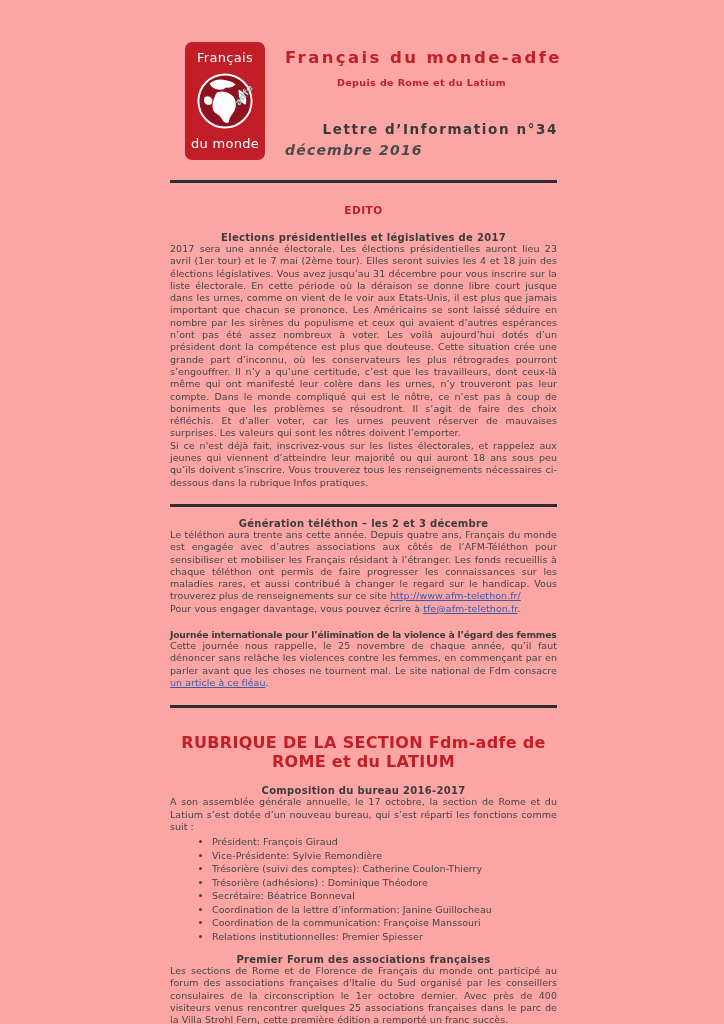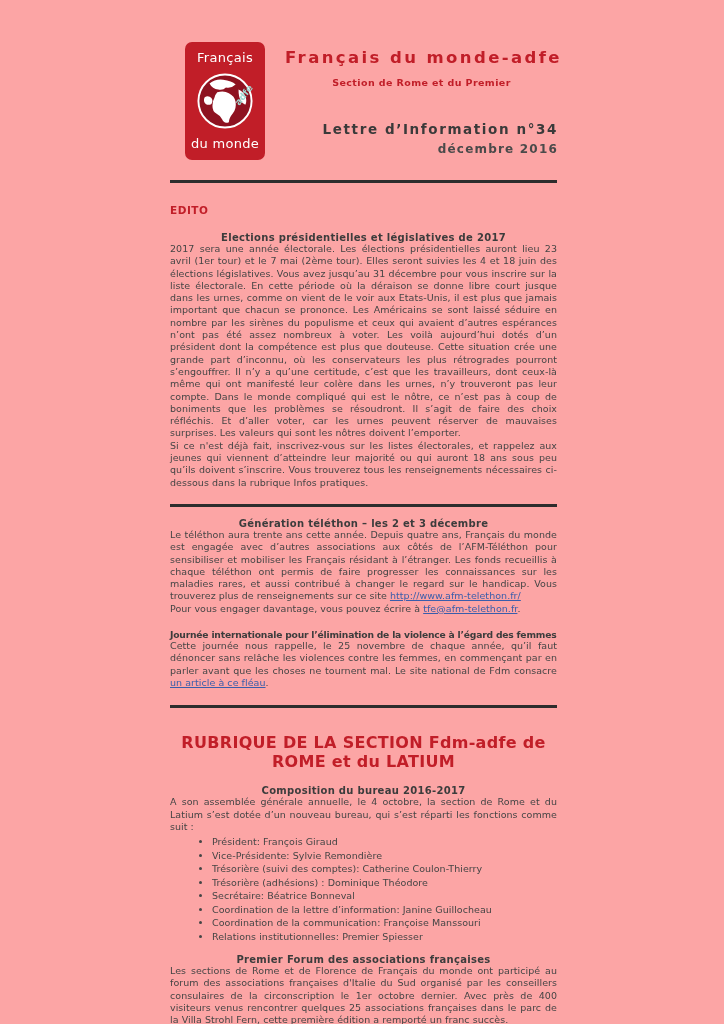--- a/index.html
+++ b/index.html
@@ -29,22 +29,22 @@
   }
   .section-subtitle {
     margin-top:10px; font-size:9.5px; font-weight:bold; color:#c11e28;
     letter-spacing:0.4px; text-align:center;
   }
   .newsletter-title {
     margin-top:33px; font-size:13.5px; font-weight:bold; color:#3a3a3a;
     letter-spacing:1.6px; text-align:right; white-space:nowrap;
   }
   .newsletter-date {
-    margin-top:5px; font-size:12px; font-weight:bold; color:#4a4a4a;
-    letter-spacing:1.2px; text-align:right;
+    margin-top:5px; font-size:14px; font-weight:bold; color:#4a4a4a;
+    letter-spacing:1.2px; text-align:left;font-style:italic;
   }
 
   
   .content { position:absolute; left:170px; top:180px; width:387px; }
   .divider { border:none; border-top:3px solid #2d2d2d; margin:0; }
 
   .h-red-left  { font-size:10.5px; font-weight:bold; color:#c11e28; letter-spacing:0.5px; }
   .h-red-center{ font-size:16px; font-weight:bold; color:#c11e28; letter-spacing:0.3px; text-align:center; }
   .h-dark-center { font-size:10px; font-weight:bold; color:#3c3c3c; letter-spacing:0.3px; text-align:center; }
   .h-dark-left   { font-size:9.2px; font-weight:bold; color:#3c3c3c; letter-spacing:-0.2px; white-space:nowrap; }
@@ -52,21 +52,21 @@
   p.body {
     margin:0; font-size:9.5px; line-height:12.3px; color:#454545;
     text-align:justify; letter-spacing:0.05px;
   }
   a.doc-link { color:#3a5dab; text-decoration:underline; }
 
   ul.bureau { margin:2px 0 0 42px; padding:0; list-style:disc; color:#454545; }
   ul.bureau li { font-size:9.5px; line-height:13.5px; letter-spacing:0.05px; }
 
   
-  .sp-edito-head   { margin-top:21px; }
+  .sp-edito-head   { margin-top:21px;text-align:center; }
   .sp-edito-sub    { margin-top:16px; }
   .sp-edito-p1     { margin-top:17px; }
   .sp-edito-p2     { margin-top:12px; }
   .sp-div2         { margin-top:15px; }
   .sp-rub1-head    { margin-top:17px; }
   .sp-telethon-sub { margin-top:11px; }
   .sp-telethon-p   { margin-top:12px; }
   .sp-femmes-sub   { margin-top:14px; }
   .sp-femmes-p     { margin-top:8px; }
   .sp-div3         { margin-top:16px; }
@@ -91,21 +91,21 @@
         <path d="M22 21 q7 -2 12 1 q6 3 7 9 q1 7 -3 12 q-4 5 -4 9 q-5 2 -7 -3 q-2 -4 -6 -6 q-4 -2 -4 -8 q0 -5 2 -8 q1 -4 3 -6 z" fill="#ffffff"></path>
         <path d="M9 26 q4 -2 7 1 q2 3 0 6 q-3 2 -6 0 q-3 -3 -1 -7 z" fill="#ffffff"></path>
         <path d="M44 18 q5 2 7 7 q2 5 0 9 q-3 -1 -5 -5 q-2 -4 -2 -11 z" fill="#ffffff"></path>
         <text x="47" y="36" transform="rotate(-52 45 38)" font-size="9.5" fill="#9fd8d2" font-family="DejaVu Sans, sans-serif" font-weight="bold">adfe</text>
       </svg>
       <span class="logo-bottom">du monde</span>
     </div>
 
     <div class="header-right">
       <div class="org-title">Français du monde-adfe</div>
-      <div class="section-subtitle">Section de Rome et du Premier</div>
+      <div class="section-subtitle">Depuis de Rome et du Latium</div>
       <div class="newsletter-title">Lettre d’Information n°34</div>
       <div class="newsletter-date">décembre 2016</div>
     </div>
   </div>
 
   <div class="content">
 
     <hr class="divider">
 
     <div class="h-red-left sp-edito-head">EDITO</div>
@@ -119,21 +119,21 @@
     <p class="body sp-telethon-p"><span>Le téléthon aura trente ans cette année. Depuis quatre ans, Français du monde est engagée avec d’autres associations aux côtés de l’AFM-Téléthon pour sensibiliser et mobiliser les Français résidant à l’étranger. Les fonds recueillis à chaque téléthon ont permis de faire progresser les connaissances sur les maladies rares, et aussi contribué à changer le regard sur le handicap. Vous trouverez plus de renseignements sur ce site </span><a class="doc-link" href="#">http://www.afm-telethon.fr/</a></p>
     <p class="body"><span>Pour vous engager davantage, vous pouvez écrire à </span><a class="doc-link" href="#">tfe@afm-telethon.fr</a><span>.</span></p>
 
     <div class="h-dark-left sp-femmes-sub">Journée internationale pour l’élimination de la violence à l’égard des femmes</div>
     <p class="body sp-femmes-p"><span>Cette journée nous rappelle, le 25 novembre de chaque année, qu’il faut dénoncer sans relâche les violences contre les femmes, en commençant par en parler avant que les choses ne tournent mal. Le site national de Fdm consacre </span><a class="doc-link" href="#">un article à ce fléau</a><span>.</span></p>
 
     <hr class="divider sp-div3">
 
     <div class="h-red-center sp-rub2-head">RUBRIQUE DE LA SECTION Fdm-adfe de ROME et du LATIUM</div>
     <div class="h-dark-center sp-bureau-sub">Composition du bureau 2016-2017</div>
-    <p class="body sp-bureau-intro">A son assemblée générale annuelle, le 4 octobre, la section de Rome et du Latium s’est dotée d’un nouveau bureau, qui s’est réparti les fonctions comme suit :</p>
+    <p class="body sp-bureau-intro">A son assemblée générale annuelle, le 17 octobre, la section de Rome et du Latium s’est dotée d’un nouveau bureau, qui s’est réparti les fonctions comme suit :</p>
     <ul class="bureau">
       <li>Président: François Giraud</li>
       <li>Vice-Présidente: Sylvie Remondière</li>
       <li>Trésorière (suivi des comptes): Catherine Coulon-Thierry</li>
       <li>Trésorière (adhésions) : Dominique Théodore</li>
       <li>Secrétaire: Béatrice Bonneval</li>
       <li>Coordination de la lettre d’information: Janine Guillocheau</li>
       <li>Coordination de la communication: Françoise Manssouri</li>
       <li>Relations institutionnelles: Premier Spiesser</li>
     </ul>

